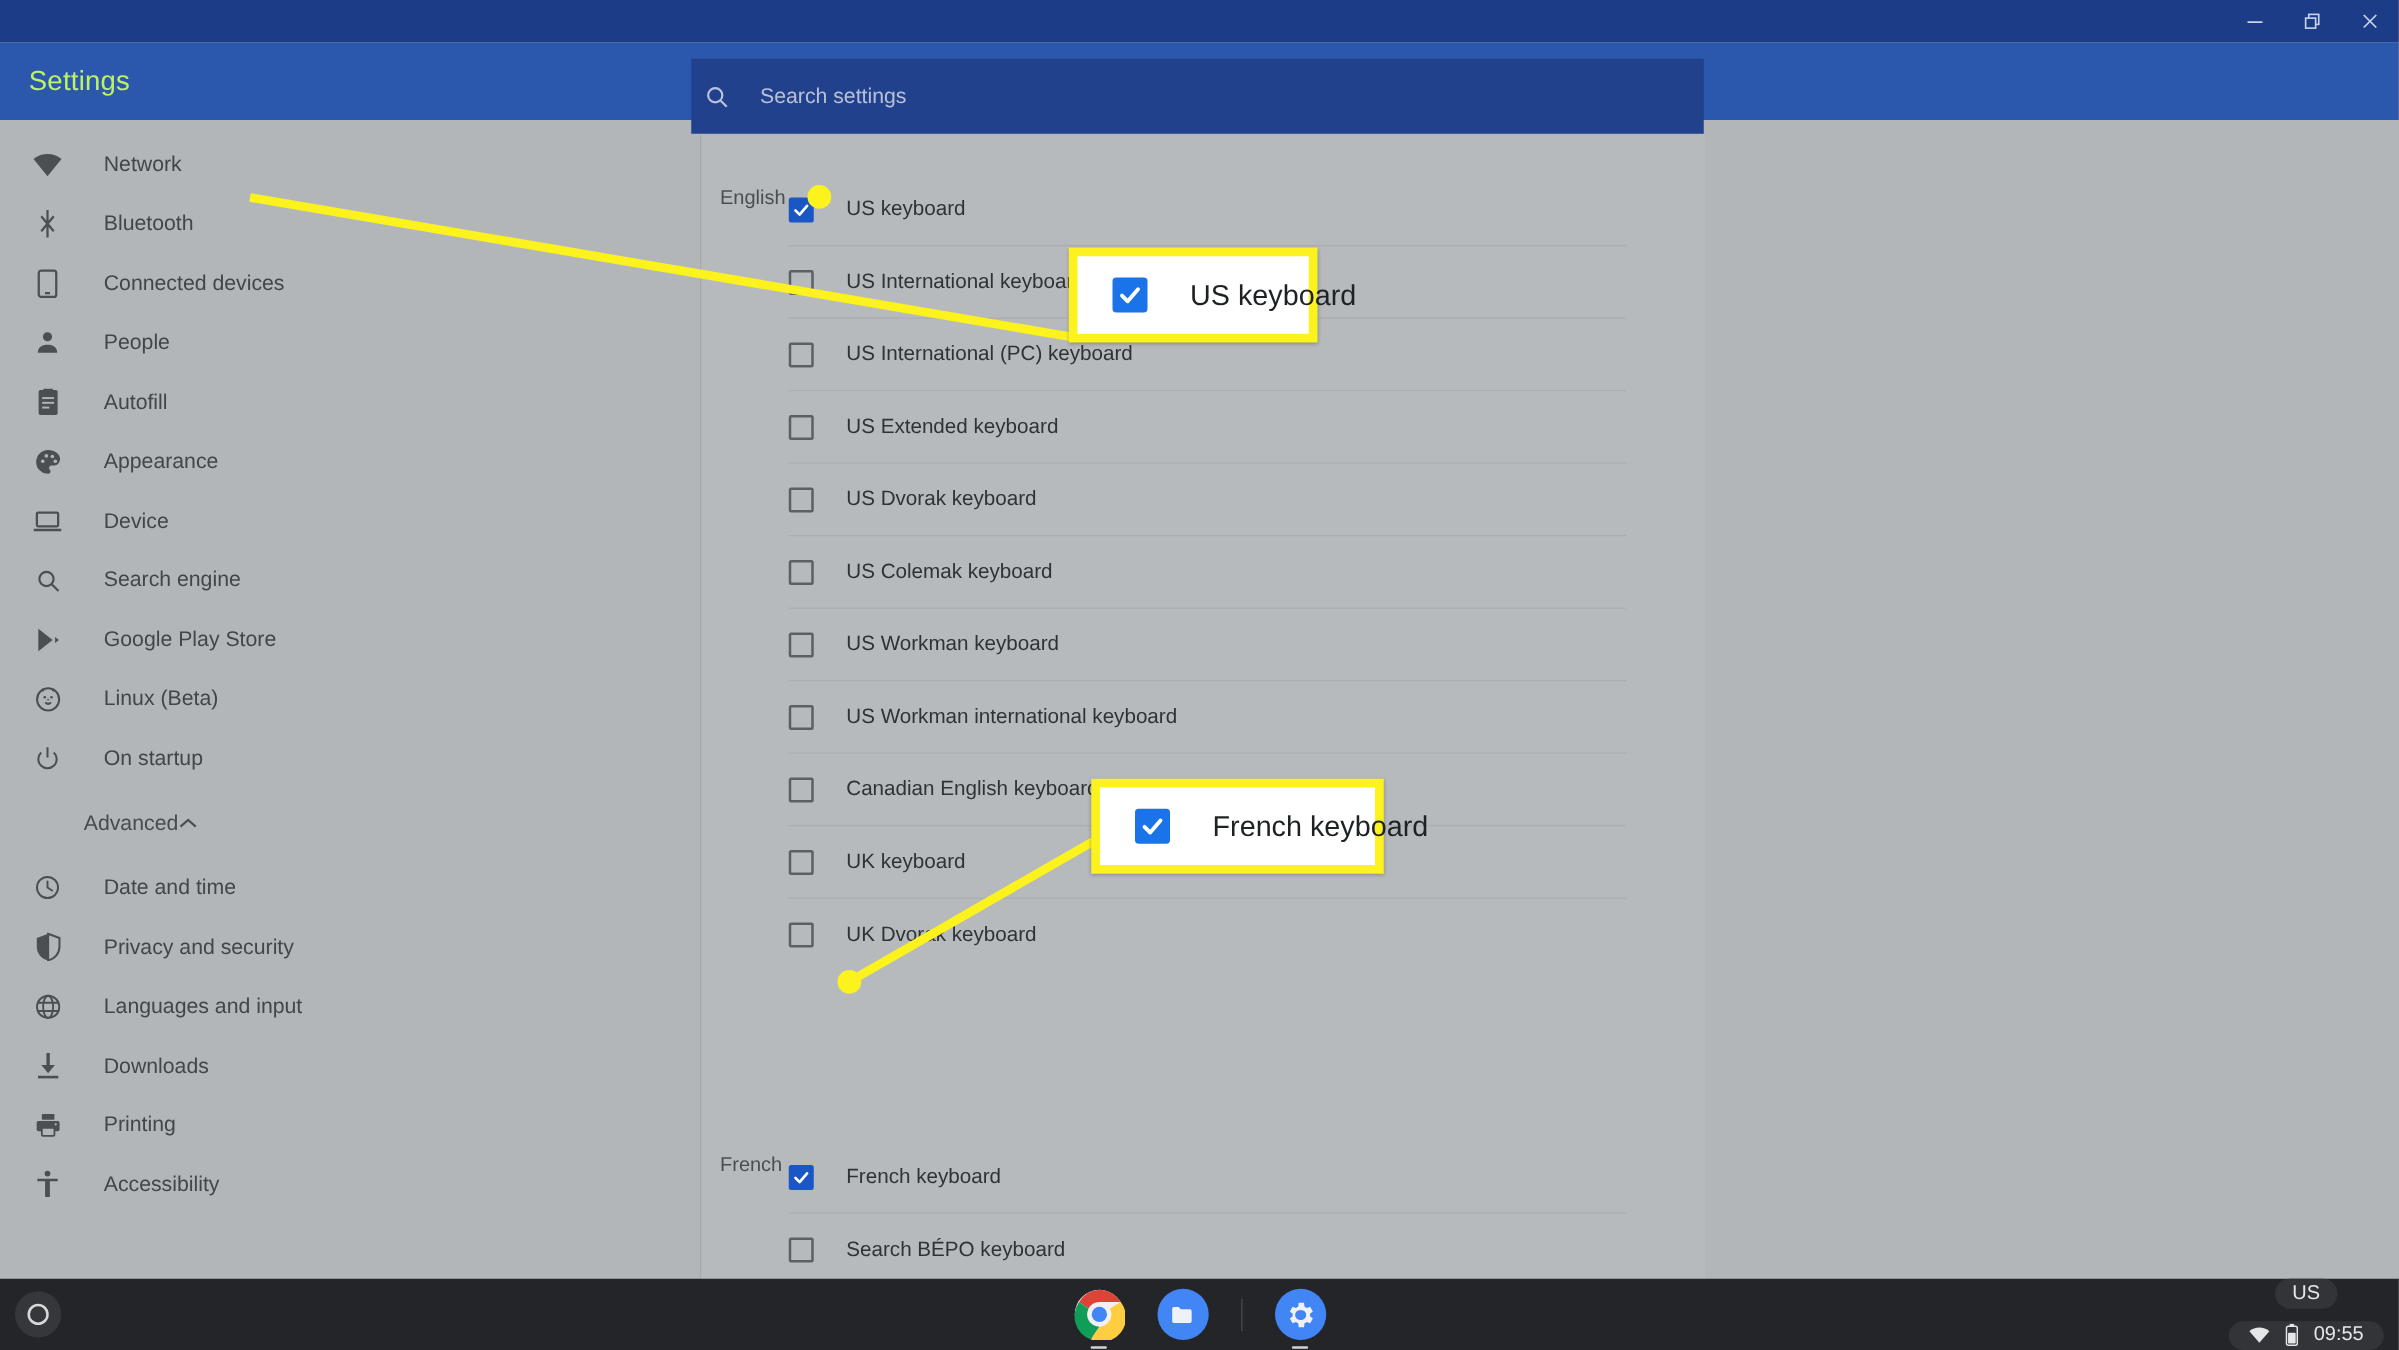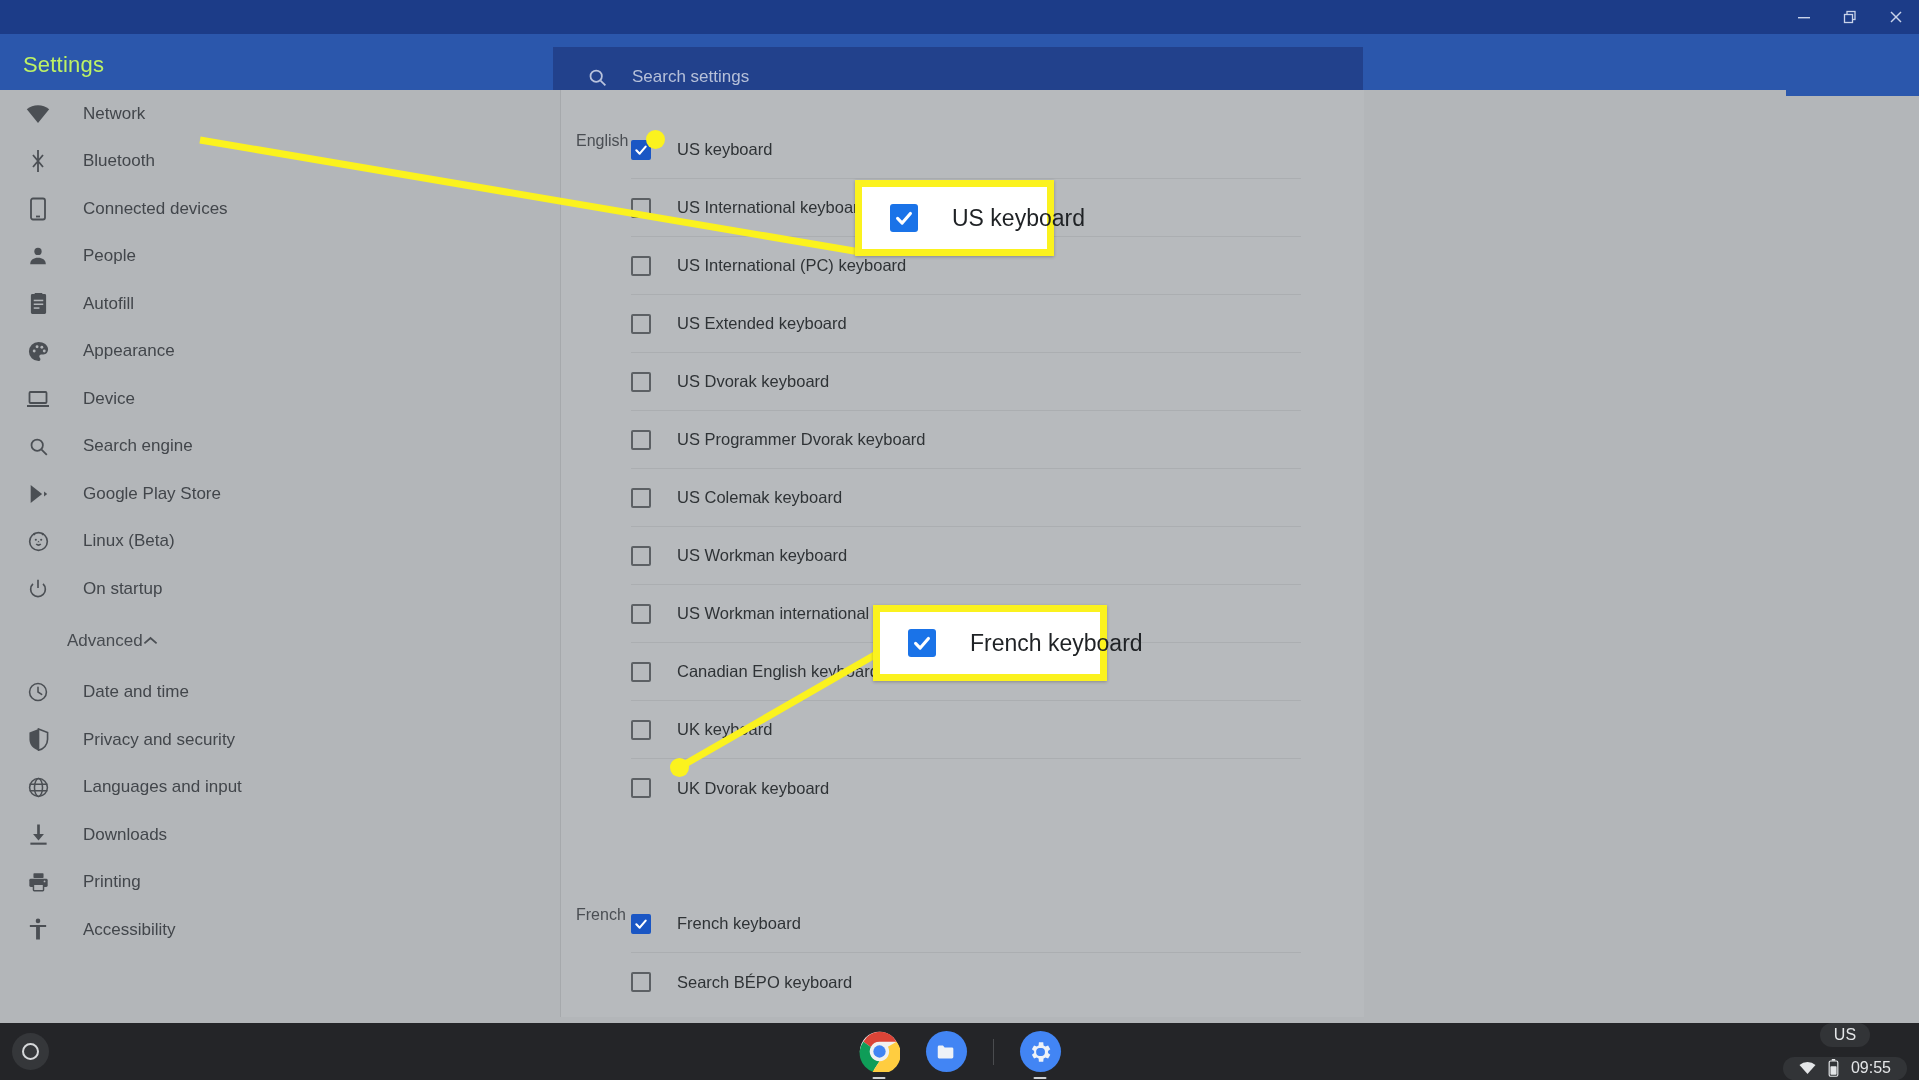--- a/index.html
+++ b/index.html
@@ -23,28 +23,28 @@
   .header{
     position:absolute; left:0; top:34px; width:1919px; height:62px;
     background:#2b57ac;
   }
   .header-title{
     position:absolute; left:23px; top:0; height:62px; line-height:62px;
     color:#bef264; font-size:22px; letter-spacing:.2px;
   }
   .searchbox{
     position:absolute; left:553px; top:47px; width:810px; height:60px;
-    background:#22418c; display:flex; align-items:center; padding-left:34px; gap:24px;
+    background:#22418c; display:flex; align-items:center; padding-left:10px; gap:24px;
   }
   .searchbox .sicon{ color:#b9c3dd; display:flex; }
   .searchbox .sph{ color:#b6c0d9; font-size:17px; }
 
   
   .body-area{
-    position:absolute; left:0; top:90px; width:1786px; height:927px;
+    position:absolute; left:0; top:108px; width:1786px; height:927px;
     background:#b3b6b9;
   }
 
   
   .sidebar{
     position:absolute; left:0; top:0; width:560px; height:927px;
     overflow:hidden;
   }
   .nav-item{
     position:relative; height:47.5px; display:flex; align-items:center;
@@ -377,24 +377,20 @@
           <span class="cb"></span>
           <span class="row-label">US International (PC) keyboard</span>
         </div>
         <div class="row">
           <span class="cb"></span>
           <span class="row-label">US Extended keyboard</span>
         </div>
         <div class="row">
           <span class="cb"></span>
           <span class="row-label">US Dvorak keyboard</span>
-        </div>
-        <div class="row">
-          <span class="cb"></span>
-          <span class="row-label">US Programmer Dvorak keyboard</span>
         </div>
         <div class="row">
           <span class="cb"></span>
           <span class="row-label">US Colemak keyboard</span>
         </div>
         <div class="row">
           <span class="cb"></span>
           <span class="row-label">US Workman keyboard</span>
         </div>
         <div class="row">

